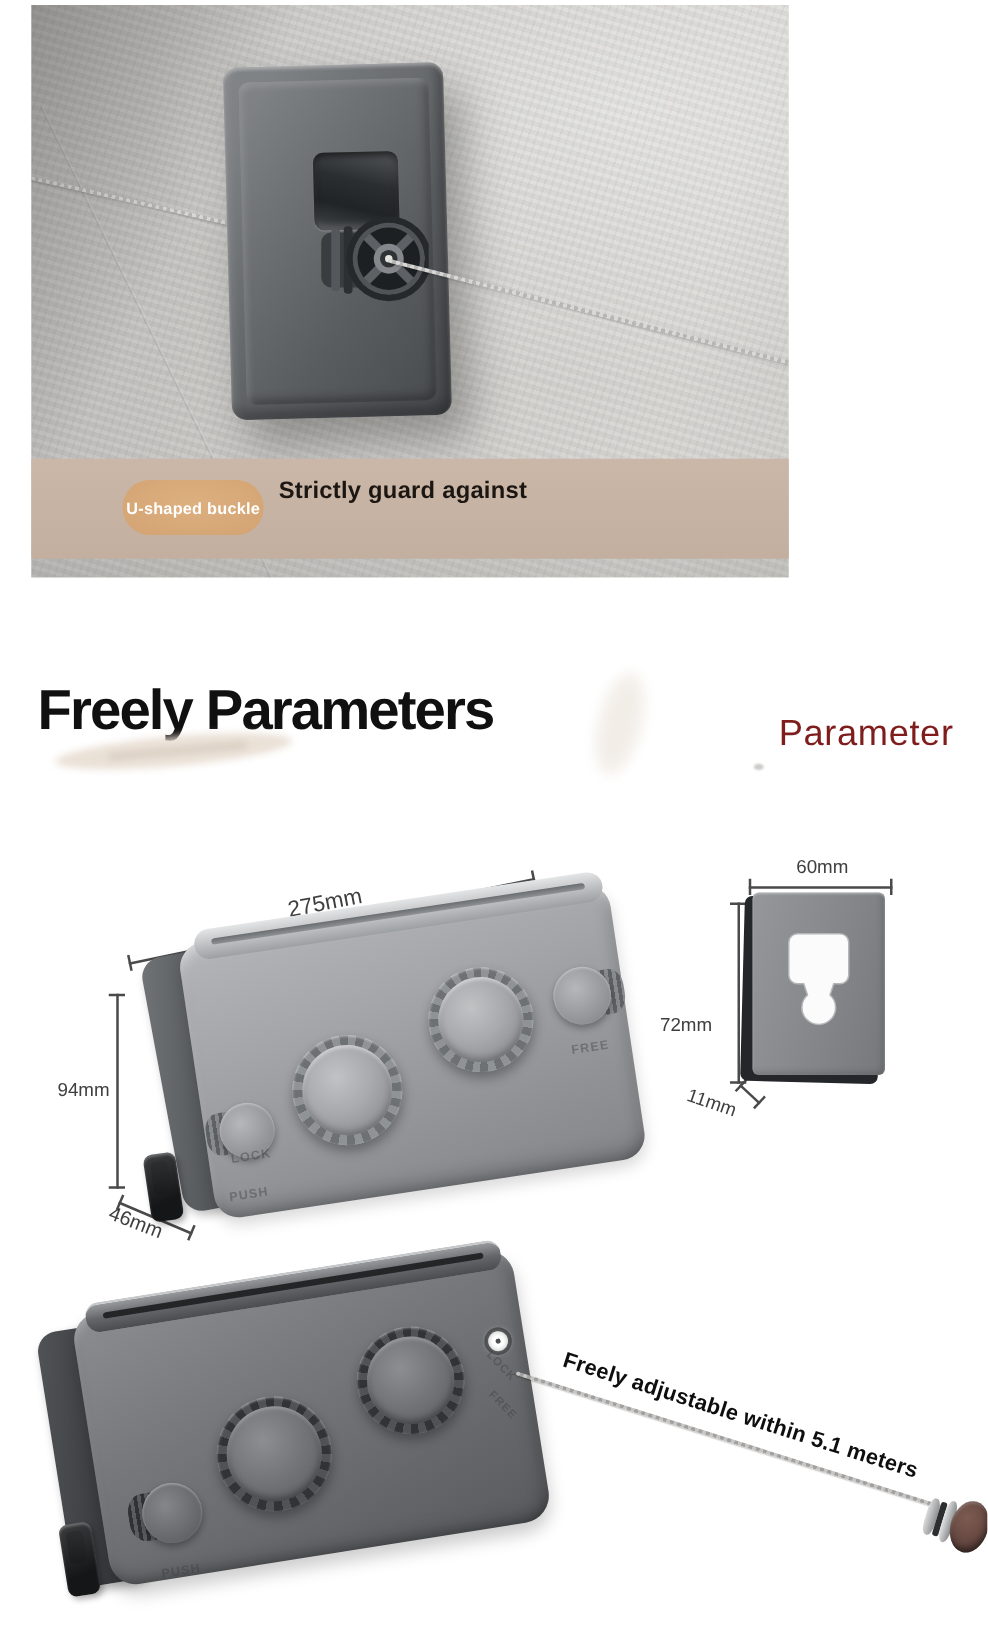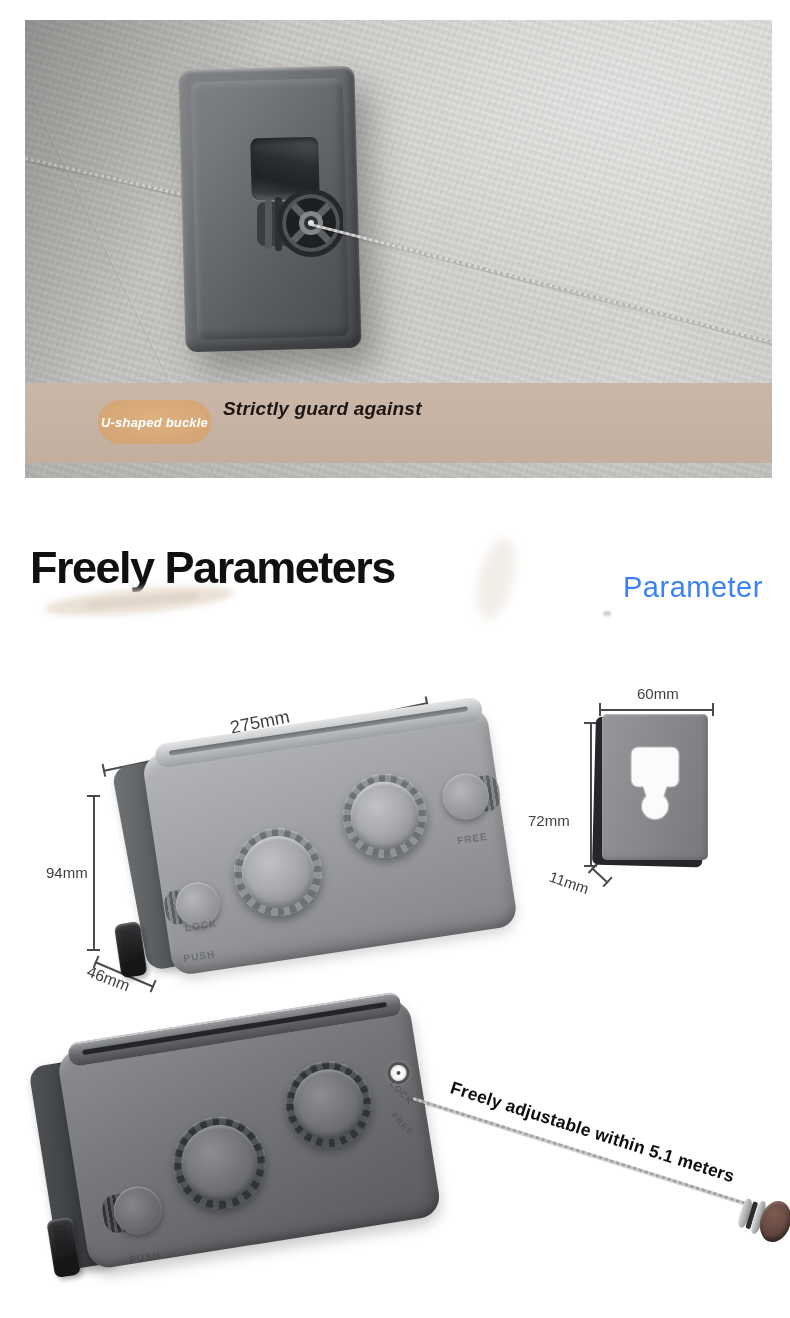--- a/index.html
+++ b/index.html
@@ -1,23 +1,23 @@
 <!DOCTYPE html>
 <html><head>
 <meta charset="utf-8">
 <style>
   html,body{margin:0;padding:0;background:#ffffff;}
   #canvas{position:relative;width:790px;height:1318px;background:#fff;overflow:hidden;
           font-family:"Liberation Sans","DejaVu Sans",sans-serif;}
 
   
-  .hero{position:absolute;left:25px;top:20px;width:747px;height:458px;overflow:hidden;
+  .hero{position:absolute;left:25px;top:4px;width:606px;height:458px;overflow:hidden;
     background:
       radial-gradient(620px 360px at 78% 18%, rgba(255,255,255,.38), rgba(255,255,255,0) 62%),
-      linear-gradient(104deg,#bcbbb9 0%,#c8c7c4 28%,#d2d1ce 58%,#d8d7d4 82%,#d2d1ce 100%); font-style: italic;}
+      linear-gradient(104deg,#bcbbb9 0%,#c8c7c4 28%,#d2d1ce 58%,#d8d7d4 82%,#d2d1ce 100%);}
   .hero .texture{position:absolute;inset:0;pointer-events:none;background:
       repeating-linear-gradient(16deg, rgba(255,255,255,.05) 0 3px, rgba(60,60,58,.045) 3px 7px),
       repeating-linear-gradient(-72deg, rgba(40,40,40,.035) 0 2px, rgba(255,255,255,0) 2px 6px);}
   .hero .shade{position:absolute;inset:0;pointer-events:none;background:
       linear-gradient(118deg, rgba(52,51,49,.30) 0%, rgba(52,51,49,0) 26%),
       linear-gradient(to top, rgba(95,92,88,.14), rgba(0,0,0,0) 16%);}
   .seam{position:absolute;left:8px;top:80px;width:420px;height:2px;
     background:linear-gradient(to bottom,rgba(255,255,255,.55),rgba(96,94,92,.5));
     transform:rotate(64deg);transform-origin:left center;opacity:.45;}
 
@@ -47,21 +47,21 @@
     background:radial-gradient(95px 42px at 50% 42%,#ddb080,#d1a06f);
     display:flex;align-items:center;justify-content:center;
     color:#ffffff;font-size:13px;font-weight:bold;letter-spacing:.2px;}
   .strip-caption{position:absolute;left:198px;top:13px;font-size:19px;font-weight:bold;
     line-height:25px;color:#1c1612;letter-spacing:.2px;}
 
   
   .section-title{position:absolute;left:30px;top:542px;font-size:45px;font-weight:bold;
     letter-spacing:-1.5px;color:#101010;}
   .side-label{position:absolute;left:623px;top:571px;font-size:29px;font-weight:normal;
-    color:#3b82f6;letter-spacing:.5px;}
+    color:#7f1d1d;letter-spacing:.5px;}
   .smudge-a{position:absolute;left:44px;top:589px;width:190px;height:24px;border-radius:50%;
     background:#e7dcd0;filter:blur(3px);transform:rotate(-5deg);opacity:.85;}
   .smudge-a .core{position:absolute;left:42px;top:9px;width:112px;height:6px;background:#d5c7b8;border-radius:3px;}
   .smudge-b{position:absolute;left:479px;top:538px;width:34px;height:82px;border-radius:50%;
     background:#efe9e2;filter:blur(5px);transform:rotate(14deg);opacity:.8;}
   .smudge-c{position:absolute;left:603px;top:611px;width:8px;height:5px;border-radius:50%;
     background:#cbcbc9;filter:blur(1px);}
 
   
   .dim-h{position:absolute;height:1.6px;background:#4a4a4a;}

